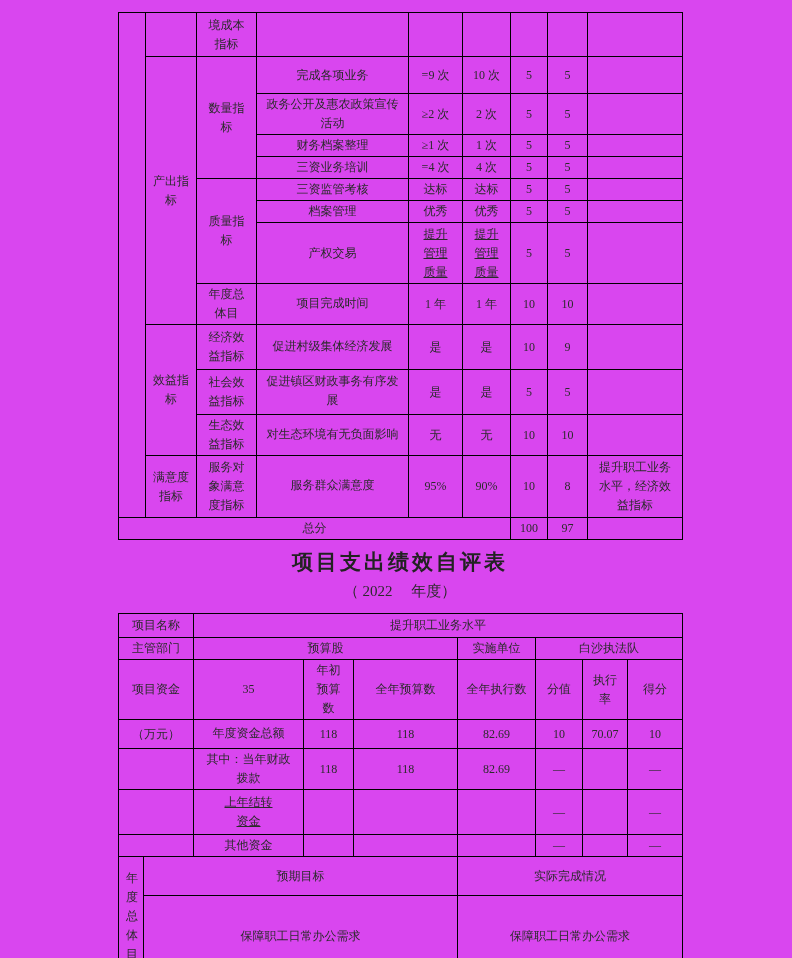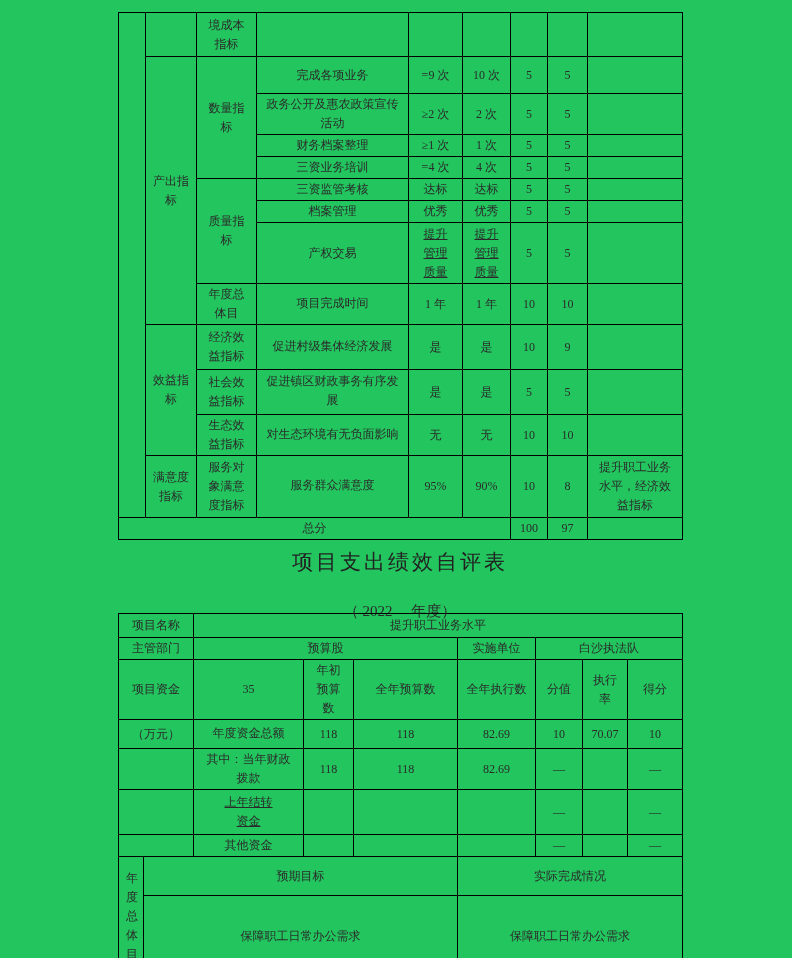--- a/index.html
+++ b/index.html
@@ -2,42 +2,42 @@
 <html><head>
 <meta charset="utf-8">
 <style>
   * { margin: 0; padding: 0; box-sizing: border-box; }
   html, body { background: #ffffff; }
   body {
     width: 792px; height: 958px; position: relative;
     font-family: "Liberation Serif", "DejaVu Serif", serif;
     color: #2b2b2b;
   }
-  .page { position: absolute; left: 0; top: 0; width: 792px; height: 958px; background: #22c55e; }
+  .page { position: absolute; left: 0; top: 0; width: 792px; height: 958px; background: #d946ef; }
 
   table.t {
     border-collapse: collapse; table-layout: fixed;
     width: 564px; position: absolute; left: 118px;
     font-size: 12px;
   }
   table.t td {
     border: 1px solid #000;
     text-align: center; vertical-align: middle;
     padding: 1px 7px; line-height: 19px;
     overflow: hidden; word-break: break-all;
   }
   .t1 { top: 12px; }
   .t2 { top: 613px; }
   td.al { text-align: left; font-family: Liberation Mono, monospace; }
   td.pre { white-space: pre-line; text-decoration: underline; }
   td.vgoal { padding: 1px 6px; line-height: 20px; word-break: break-all; }
 
   .title-block { position: absolute; left: 118px; top: 548px; width: 564px; text-align: center; }
-  .doc-title { font-size: 21px; font-weight: normal; letter-spacing: 3px; color: #222; }
-  .doc-subtitle { font-size: 15px; margin-top: 26px; white-space: pre; color: #2b2b2b; }
+  .doc-title { font-size: 21px; font-weight: bold; letter-spacing: 3px; color: #222; }
+  .doc-subtitle { font-size: 15px; margin-top: 6px; white-space: pre; color: #2b2b2b; }
 </style>
 </head>
 <body>
 
 <div class="page">
 
   <table class="t t1">
     <colgroup>
       <col style="width:27px">
         <col style="width:51px">

